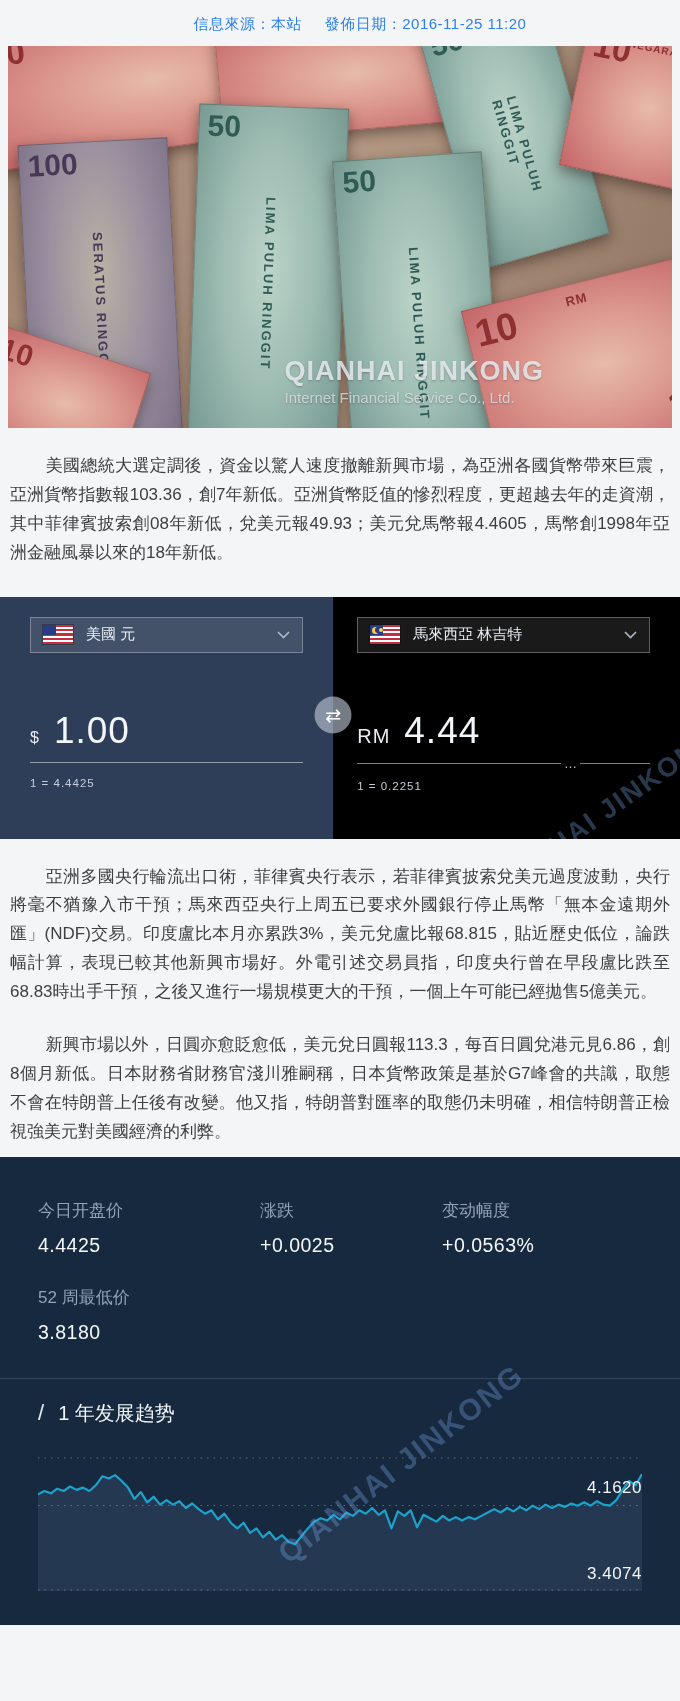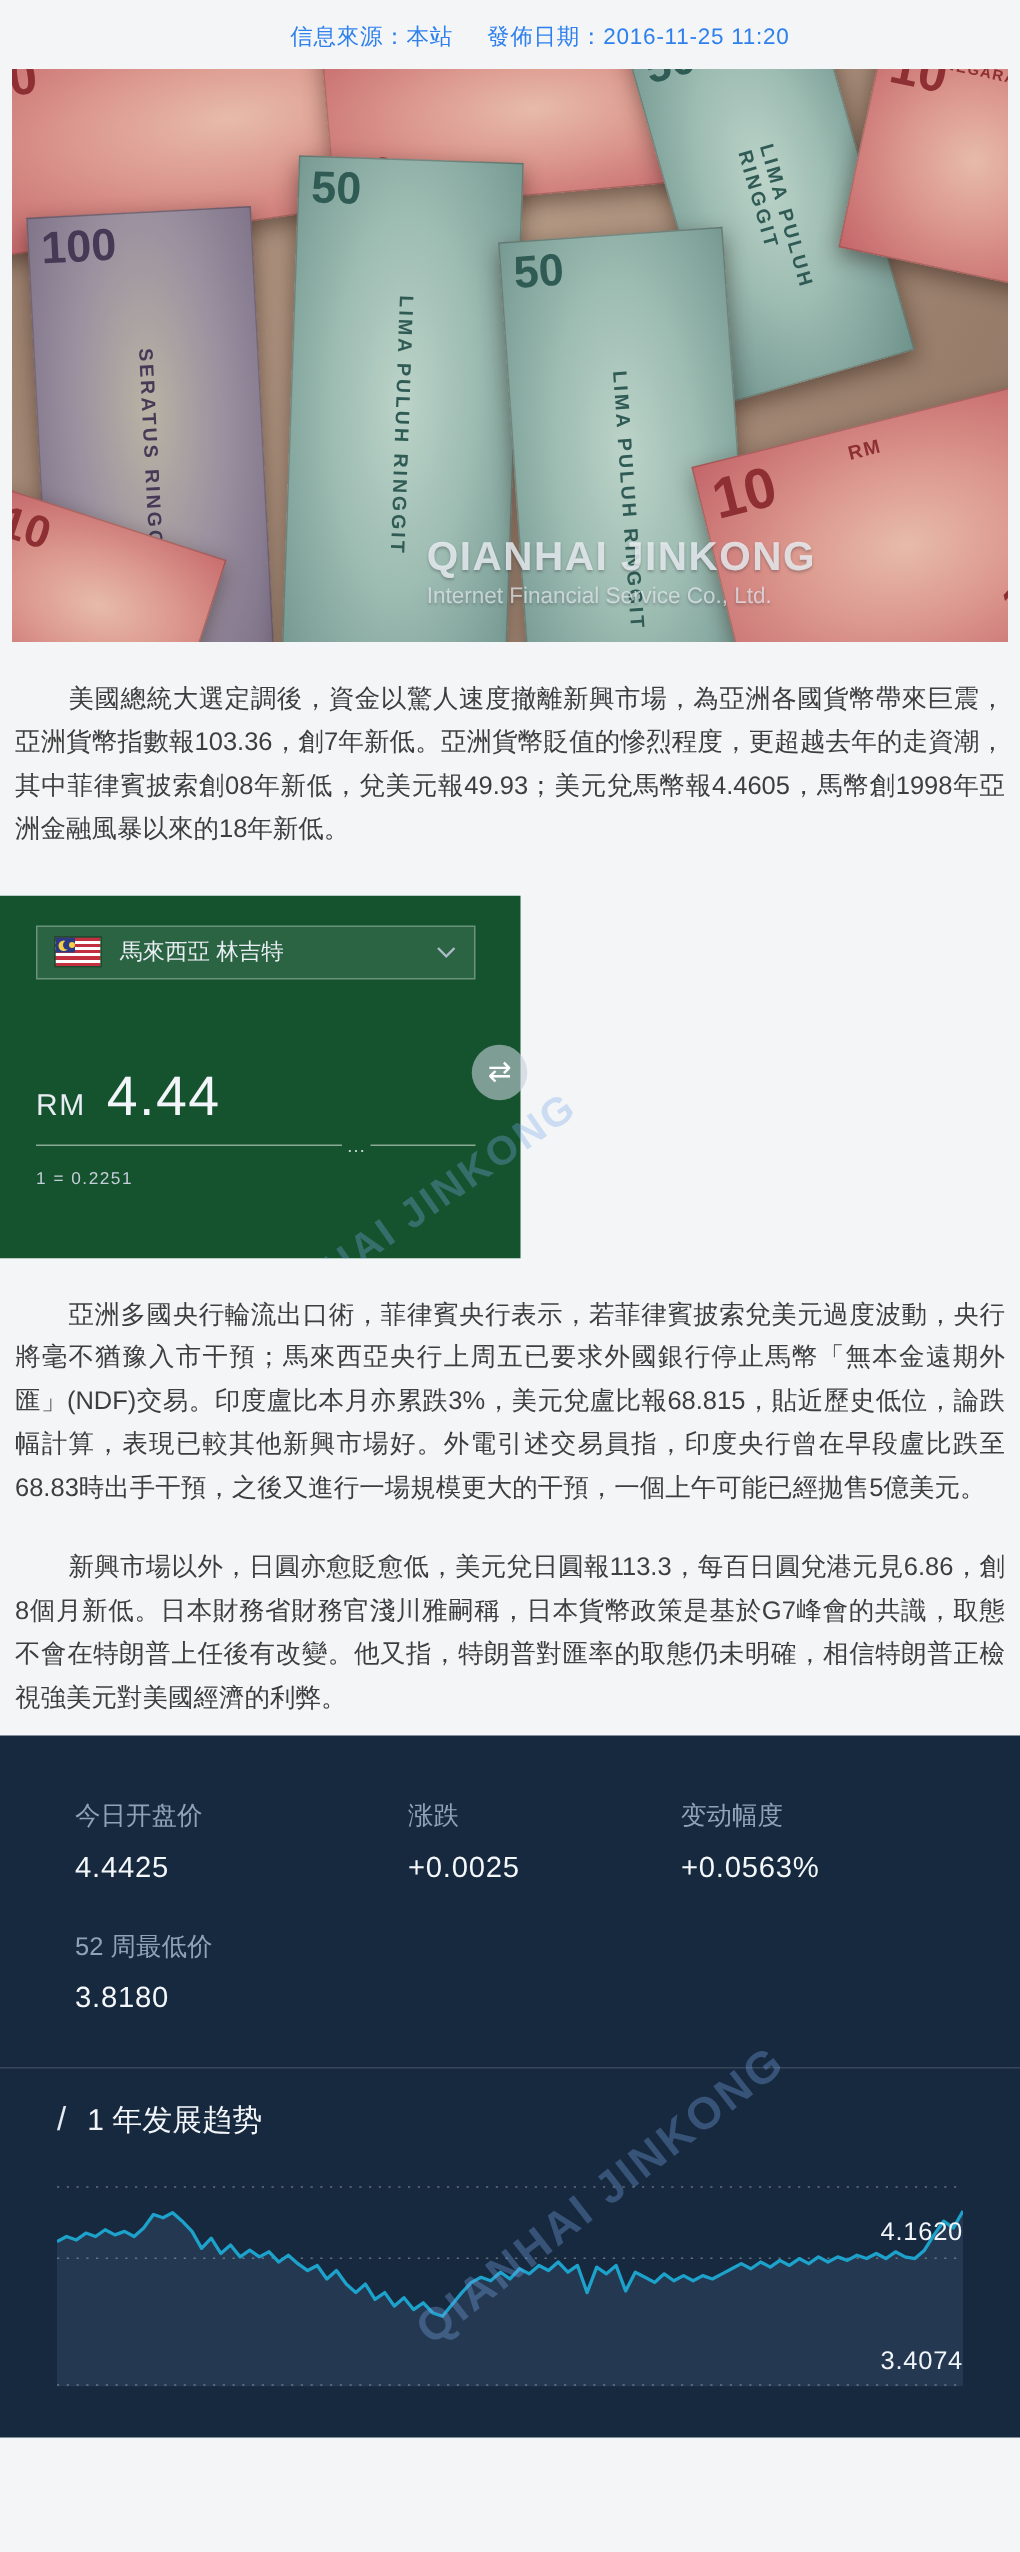--- a/index.html
+++ b/index.html
@@ -42,21 +42,21 @@
   .photo-watermark .wm-big { font-size:27px; font-weight:bold; letter-spacing:1px; }
   .photo-watermark .wm-small { font-size:15px; color:rgba(228,234,240,0.72); margin-top:2px; }
 
   
   .para { margin:24px 10px 0 10px; font-size:17px; line-height:1.7; color:#3e3e3e; text-indent:2.1em; text-align:justify; }
 
   
   .converter { position:relative; margin-top:29px; height:242px; display:flex; overflow:hidden; }
   .cv-panel { position:relative; padding:20px 30px 0 30px; }
   .cv-left  { width:49%; background:#2e3e58; }
-  .cv-right { width:51%; background:#14532d; padding:20px 30px 0 24px; }
+  .cv-right { width:51%; background:#000000; padding:20px 30px 0 24px; }
   .dropdown { height:36px; display:flex; align-items:center; background:rgba(255,255,255,0.10);
               border:1px solid rgba(255,255,255,0.30); padding:0 12px; cursor:pointer; }
   .dropdown .dd-label { color:#e9eef5; font-size:15px; margin-left:13px; flex:1; }
   .chev { width:13px; height:8px; }
   .chev svg { display:block; }
   .flag { width:30px; height:19px; position:relative; overflow:hidden; flex:none; box-shadow:0 0 0 1px rgba(0,0,0,0.25); }
   .flag-stripes { position:absolute; inset:0;
         background:repeating-linear-gradient(180deg,#c22f3e 0 2.1px,#ffffff 2.1px 4.2px); }
   .flag-canton { position:absolute; left:0; top:0; width:13px; height:10px; background:#2b3a85; }
   .flag-crescent { position:absolute; left:2px; top:1.5px; width:7px; height:7px; border-radius:50%; background:#f7cf46; }
@@ -73,21 +73,21 @@
   .rate-line { margin-top:14px; color:#c6cfdb; font-size:11.5px; letter-spacing:1px; }
   .swap-btn { position:absolute; left:49%; top:118px; transform:translate(-50%,-50%); width:37px; height:37px;
               border-radius:50%; background:rgba(196,206,219,0.60); display:flex; align-items:center; justify-content:center;
               color:#ffffff; font-size:19px; cursor:pointer; z-index:3; }
   .wm-diag { position:absolute; color:rgba(120,170,235,0.33); font-size:27px; font-weight:bold;
              letter-spacing:2px; white-space:nowrap; pointer-events:none; }
   .wm-cv { right:-60px; bottom:10px; transform:rotate(-35deg); }
 
   
   .quote-panel { position:relative; margin-top:10px; background:#17293f; padding:42px 0 34px 0; color:#fff; overflow:hidden; }
-  .stats { padding:0 50px; }
+  .stats { padding:0 38px; }
   .stats-row { display:grid; }
   .stats-row.r1 { grid-template-columns:222px 182px auto; }
   .stats-row.r2 { grid-template-columns:202px auto; margin-top:29px; }
   .stat .s-label { color:#90a2b8; font-size:17px; }
   .stat .s-value { color:#f5f8fb; font-size:19.5px; margin-top:12px; letter-spacing:0.5px; }
   .panel-divider { border:none; border-top:1px solid rgba(255,255,255,0.14); margin:34px 0 0 0; }
   .chart-header { padding:0 38px; margin-top:21px; font-size:20px; color:#f2f5f9; display:flex; align-items:center; }
   .chart-header .slash { font-size:22px; margin-right:14px; color:#e6ebf2; }
   .chart-wrap { position:relative; margin:30px 38px 0 38px; height:134px; }
   .chart-wrap svg { position:absolute; inset:0; width:100%; height:100%; }
@@ -149,20 +149,42 @@
     </div>
     <div class="photo-watermark">
       <div class="wm-big">QIANHAI JINKONG</div>
       <div class="wm-small">Internet Financial Service Co., Ltd.</div>
     </div>
   </div>
 
   <p class="para">美國總統大選定調後，資金以驚人速度撤離新興市場，為亞洲各國貨幣帶來巨震，亞洲貨幣指數報103.36，創7年新低。亞洲貨幣貶值的慘烈程度，更超越去年的走資潮，其中菲律賓披索創08年新低，兌美元報49.93；美元兌馬幣報4.4605，馬幣創1998年亞洲金融風暴以來的18年新低。</p>
 
   <section class="converter">
+    <div class="cv-panel cv-left">
+      <div class="dropdown">
+        <span class="flag">
+          <span class="flag-stripes"></span>
+            <span class="flag-canton"></span>
+        </span>
+        <span class="dd-label">美國 元</span>
+        <span class="chev">
+          <svg viewBox="0 0 13 8" width="13" height="8">
+              <path d="M1 1 L6.5 6.5 L12 1" fill="none" stroke="#aeb9c9" stroke-width="1.6"></path>
+            </svg>
+        </span>
+      </div>
+      <div class="amount-row">
+        <span class="cur-sym">$</span>
+        <span class="amount">1.00</span>
+      </div>
+      <div class="uline">
+          <span class="seg"></span>
+        </div>
+      <div class="rate-line">1  =  4.4425</div>
+    </div>
 
     <div class="swap-btn">
       <span>⇄</span>
     </div>
 
     <div class="cv-panel cv-right">
       <div class="dropdown">
         <span class="flag">
           <span class="flag-stripes"></span>
             <span class="flag-canton"></span>

